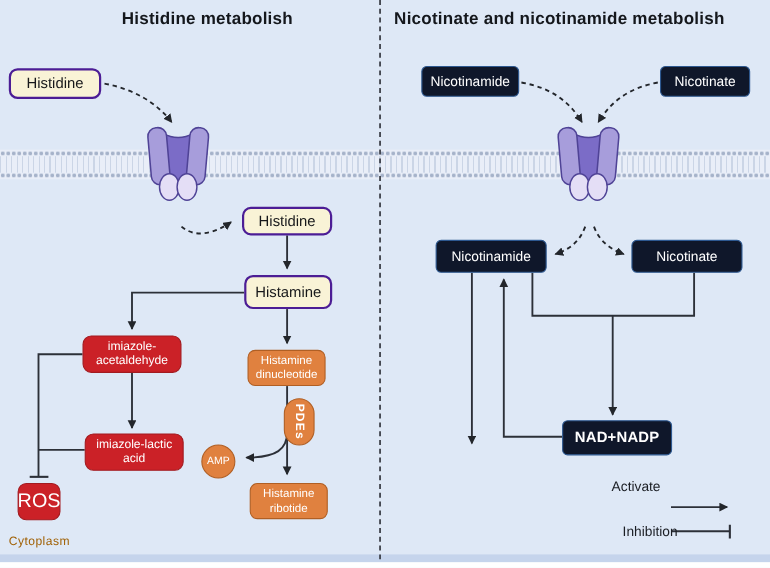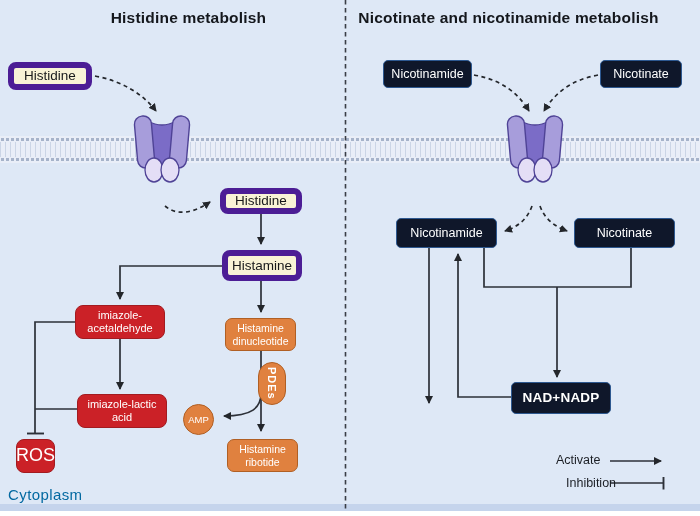--- a/index.html
+++ b/index.html
@@ -20,35 +20,35 @@
 
   svg.layer{position:absolute;left:0;top:0;z-index:2;}
 
   .panel-title{position:absolute;top:9px;text-align:center;font-size:15.5px;font-weight:600;
     color:#14171c;z-index:3;letter-spacing:.2px;}
   .title-left{left:16px;width:345px;}
   .title-right{left:336px;width:345px;}
 
   .node{position:absolute;box-sizing:border-box;display:flex;align-items:center;justify-content:center;
     text-align:center;white-space:pre-line;line-height:1.18;z-index:3;}
-  .cream{background:#f9f3d6;border:6px solid #4c1d95;border-radius:8px;color:#17181a;
+  .cream{background:#f9f3d6;border:2px solid #4c1d95;border-radius:8px;color:#17181a;
     font-size:13.5px;font-weight:500;}
   .red{background:#cb2127;border:1.5px solid #a21b20;border-radius:8px;color:#fff;
     font-size:11px;font-weight:500;}
   .orange{background:#e0813f;border:1.5px solid #b05f24;border-radius:7px;color:#fff;
     font-size:10.5px;font-weight:500;}
   .blue{background:#0f172a;border:1.5px solid #2d5890;border-radius:5px;color:#fff;
     font-size:12.5px;font-weight:500;}
   .big{font-size:13.5px;font-weight:700;letter-spacing:.2px;}
   .circle{border-radius:50%;text-align:right;}
   .capsule{border-radius:14px;}
   .vtext{writing-mode:vertical-rl;text-orientation:mixed;font-size:11px;letter-spacing:1px;font-weight:600;}
 
   .legend-label{position:absolute;z-index:3;font-size:12.5px;color:#1b1e24;font-weight:500;}
-  .compartment{position:absolute;left:8px;top:486px;z-index:3;font-size:15px;color:#0369a1;
+  .compartment{position:absolute;left:8px;top:486px;z-index:3;font-size:11px;color:#a16207;
     letter-spacing:.4px;}
 </style>
 </head>
 <body>
 
 <div class="canvas">
   <div class="diagram-bg"></div>
   <div class="bottom-strip"></div>
   <div class="membrane"></div>
 
@@ -116,17 +116,17 @@
   <div class="node orange circle" style="left:183px;top:404px;width:31px;height:31px;font-size:9.5px;">AMP</div>
   <div class="node orange" style="left:227px;top:439px;width:71px;height:33px;">Histamine
 ribotide</div>
 
   <div class="node blue" style="left:383px;top:60px;width:89px;height:28px;">Nicotinamide</div>
   <div class="node blue" style="left:600px;top:60px;width:82px;height:28px;">Nicotinate</div>
   <div class="node blue" style="left:396px;top:218px;width:101px;height:30px;">Nicotinamide</div>
   <div class="node blue" style="left:574px;top:218px;width:101px;height:30px;">Nicotinate</div>
   <div class="node blue big" style="left:511px;top:382px;width:100px;height:32px;">NAD+NADP</div>
 
-  <div class="legend-label" style="left:556px;top:453px;">Activate</div>
+  <div class="legend-label" style="left:556px;top:435px;">Activate</div>
   <div class="legend-label" style="left:528px;top:476px;margin-left:38px;">Inhibition</div>
 
   <div class="compartment">Cytoplasm</div>
 </div>
 
 </body></html>

